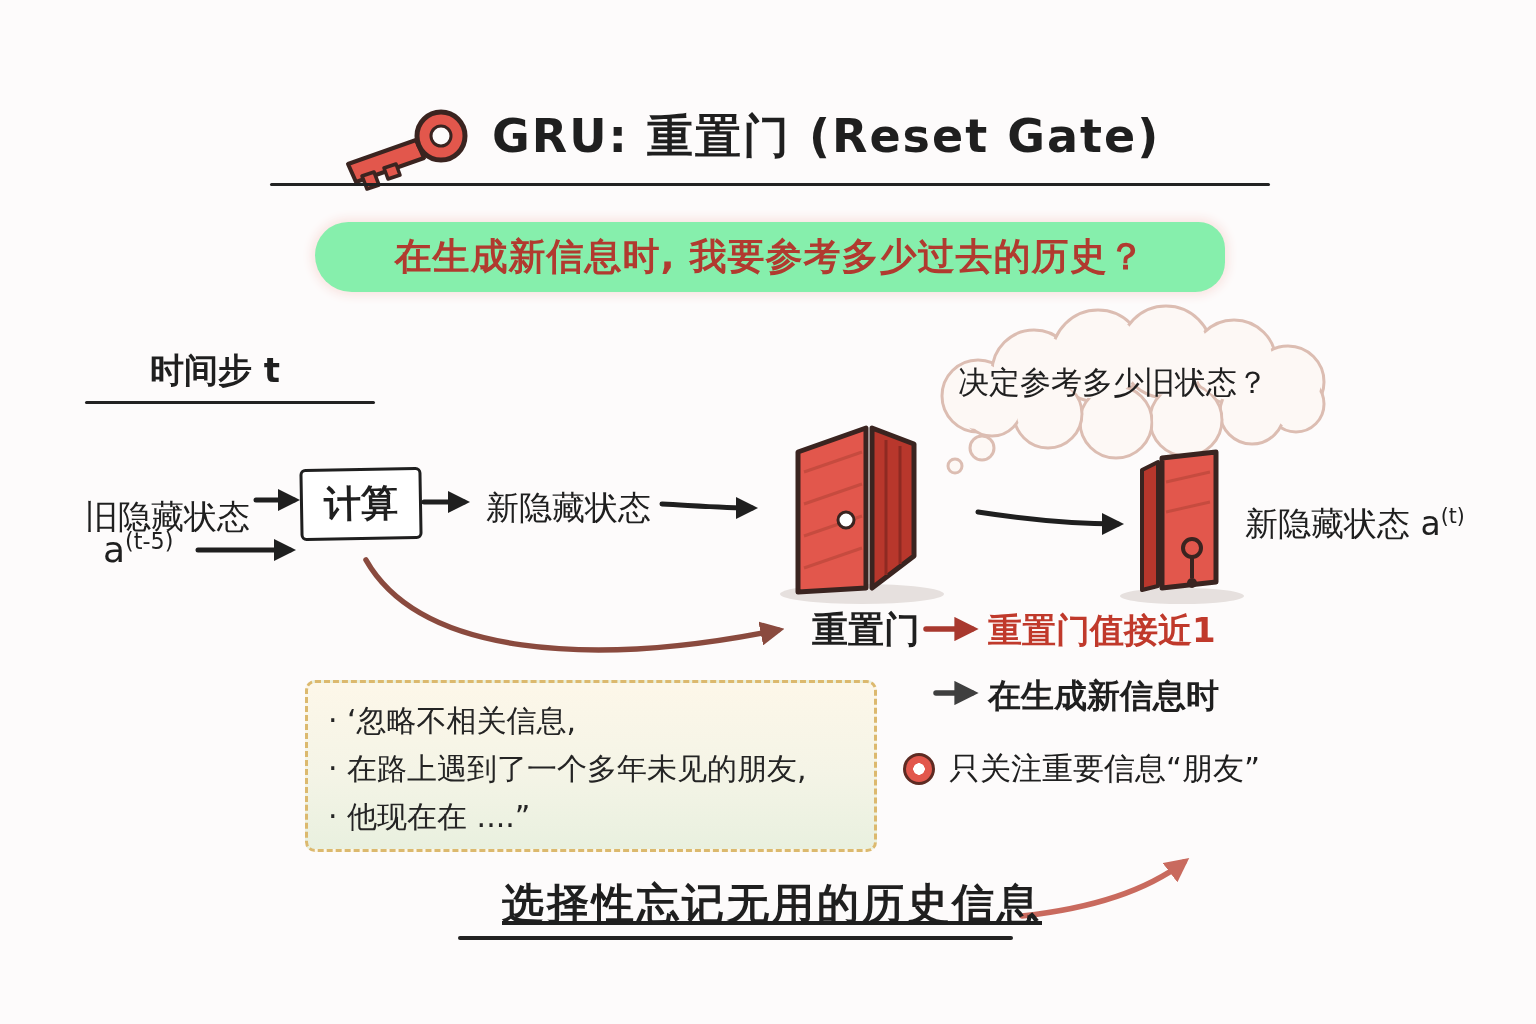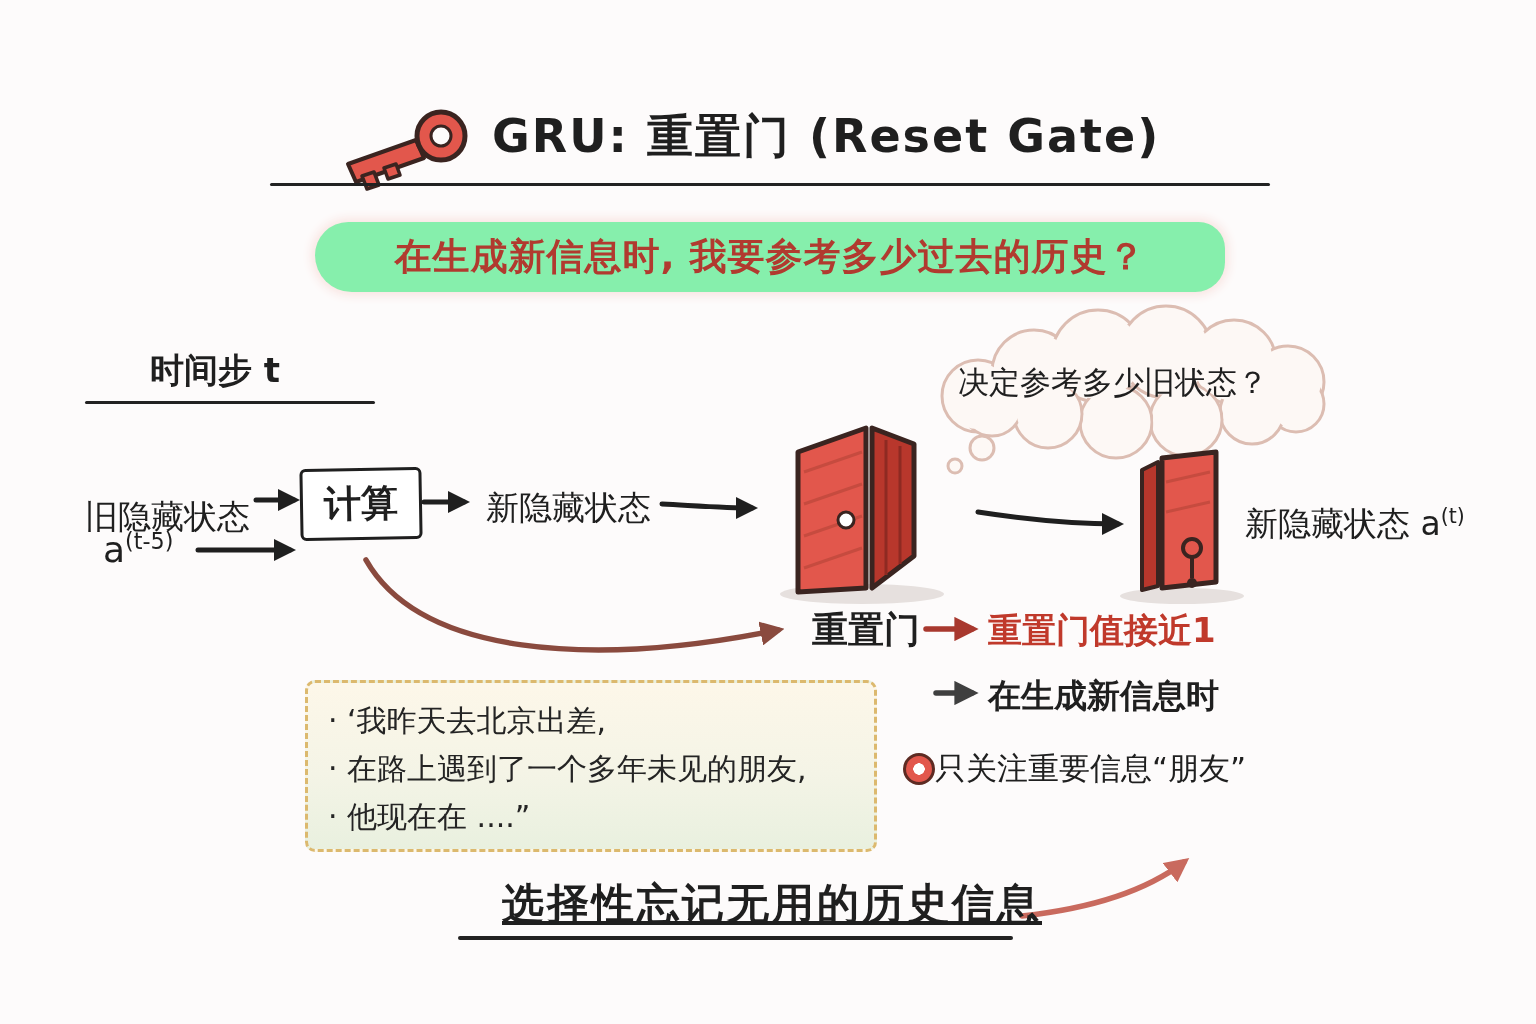--- a/index.html
+++ b/index.html
@@ -26,21 +26,21 @@
     display:flex;align-items:center;justify-content:center;
     font-size:37px;font-weight:600;transform:rotate(-1deg);
   }
   .example-box{
     position:absolute;z-index:2;left:305px;top:680px;width:572px;height:172px;
     border:3px dashed #dcb96e;border-radius:10px;
     background:linear-gradient(180deg,#fdf7e9 0%,#f4f4e6 55%,#e9f0df 100%);
     padding:14px 0 0 20px;box-sizing:border-box;
   }
   .example-box .ex-line{font-size:30px;line-height:48px;color:#242424;white-space:nowrap;}
-  .bullet{position:absolute;z-index:2;display:flex;align-items:center;}
+  .bullet{position:absolute;z-index:2;display:flex;align-items:center;gap:14px;}
   .bullet .dot{width:26px;height:26px;border-radius:50%;flex:0 0 auto;}
   .dot-red{border:3px solid #5d2a22;background:radial-gradient(circle,#ffffff 0 30%,#e2574c 32%);}
   .dot-gray{border:3px solid #8a7d78;background:radial-gradient(circle,#ffffff 0 30%,#cfc0ba 32%);}
   .bullet span.bt{font-size:31px;}
   sup{font-size:0.62em;}
   .footer-text{font-size:42px;font-weight:700;letter-spacing:3px;text-decoration:underline;}
   .red-note{color:#c0392b;font-weight:600;}
 </style>
 </head>
 <body>
@@ -176,21 +176,21 @@
 
   <div class="txt" style="left:1245px;top:502px;font-size:33px;">
     <span>新隐藏状态 a</span><sup>(t)</sup>
   </div>
 
   <div class="txt" style="left:812px;top:606px;font-size:36px;font-weight:600;">重置门</div>
   <div class="txt red-note" style="left:988px;top:608px;font-size:34px;">重置门值接近1</div>
   <div class="txt" style="left:988px;top:674px;font-size:33px;font-weight:600;">在生成新信息时</div>
 
   <div class="example-box">
-    <div class="ex-line">· ‘我昨天去北京出差,</div>
+    <div class="ex-line">· ‘忽略不相关信息,</div>
     <div class="ex-line">· 在路上遇到了一个多年未见的朋友,</div>
     <div class="ex-line">· 他现在在 ....”</div>
   </div>
 
   <div class="bullet" style="left:903px;top:748px;">
     <span class="dot dot-red"></span>
     <span class="bt">只关注重要信息“朋友”</span>
   </div>
 
   <div class="txt footer-text" style="left:502px;top:876px;">选择性忘记无用的历史信息</div>

